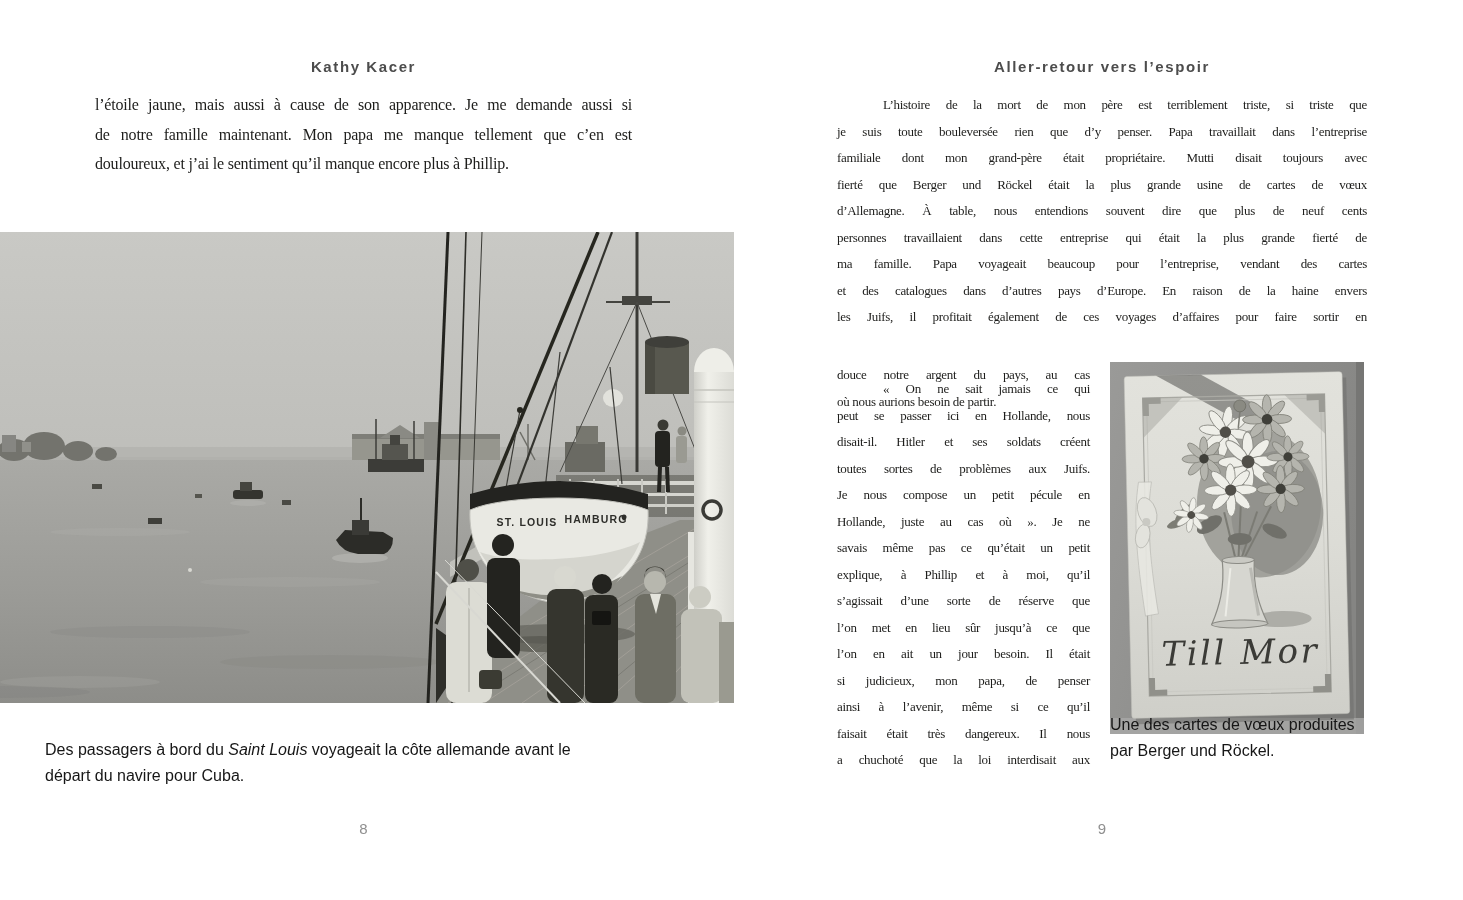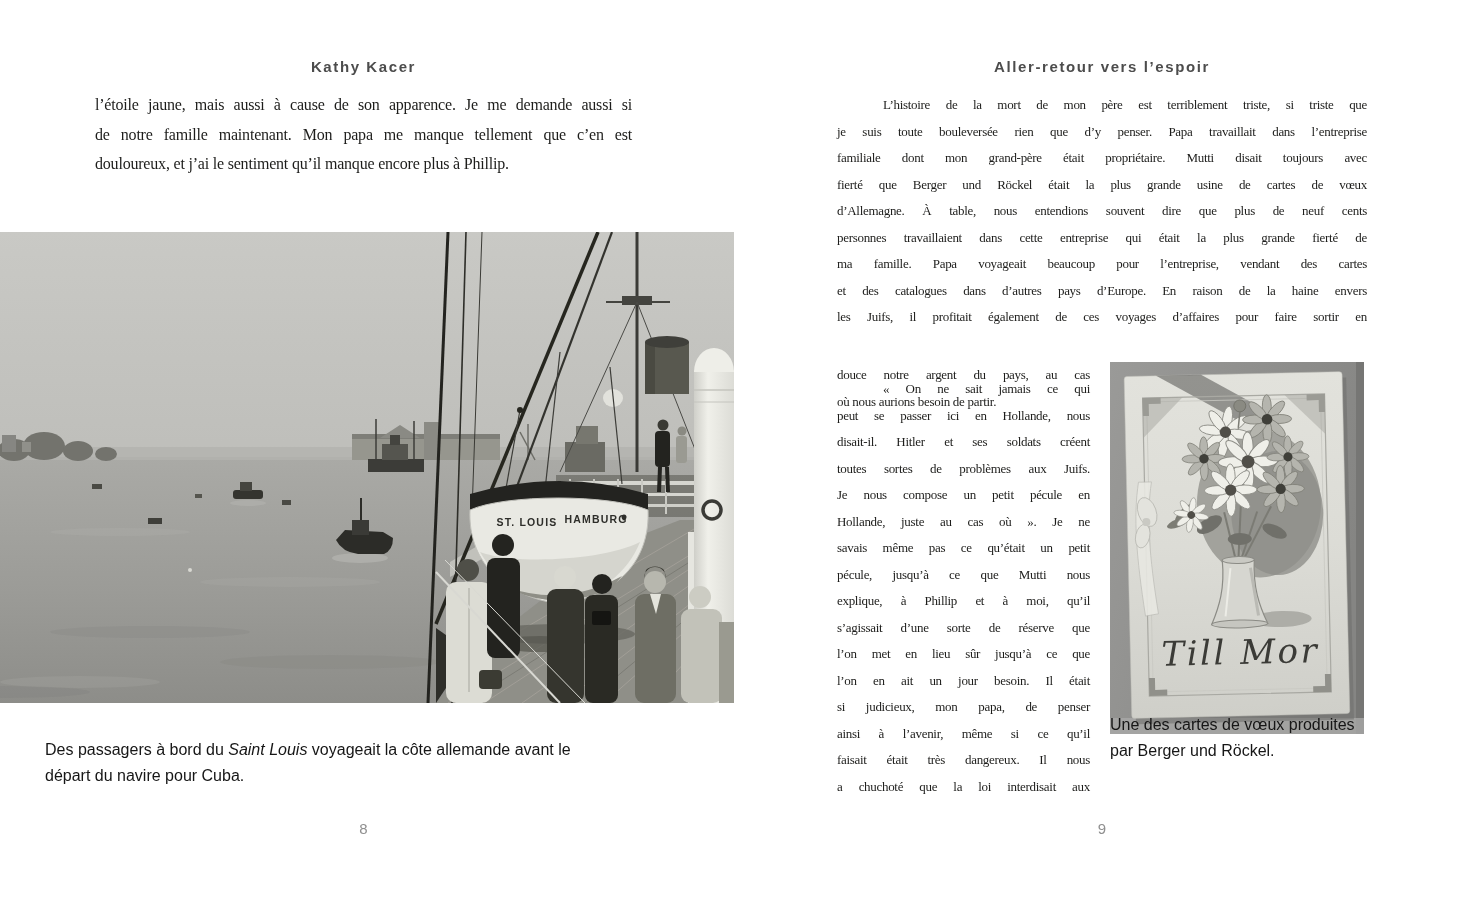--- a/index.html
+++ b/index.html
@@ -259,21 +259,20 @@
   </div>
 
 <div class="abs body-text right-body" style="left:837px; top:376px; width:253px;">
     <div class="line indent">« On ne sait jamais ce qui</div>
     <div class="line">peut se passer ici en Hollande, nous</div>
     <div class="line">disait-il. Hitler et ses soldats créent</div>
     <div class="line">toutes sortes de problèmes aux Juifs.</div>
     <div class="line">Je nous compose un petit pécule en</div>
     <div class="line">Hollande, juste au cas où ». Je ne</div>
     <div class="line">savais même pas ce qu’était un petit</div>
-    <div class="line">pécule, jusqu’à ce que Mutti nous</div>
     <div class="line">explique, à Phillip et à moi, qu’il</div>
     <div class="line">s’agissait d’une sorte de réserve que</div>
     <div class="line">l’on met en lieu sûr jusqu’à ce que</div>
     <div class="line">l’on en ait un jour besoin. Il était</div>
     <div class="line">si judicieux, mon papa, de penser</div>
     <div class="line">ainsi à l’avenir, même si ce qu’il</div>
     <div class="line">faisait était très dangereux. Il nous</div>
     <div class="line">a chuchoté que la loi interdisait aux</div>
   </div>
 

